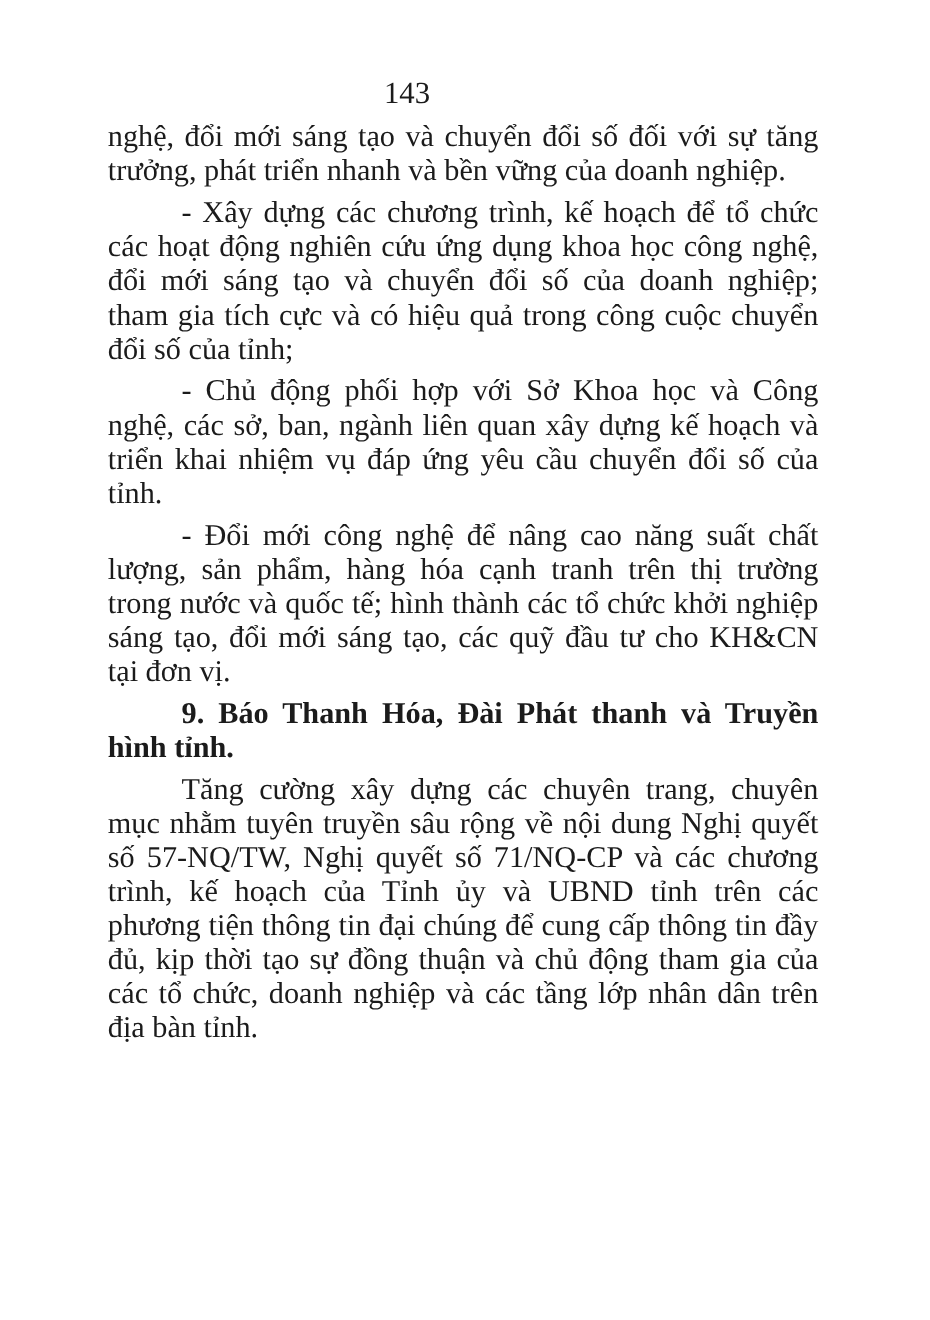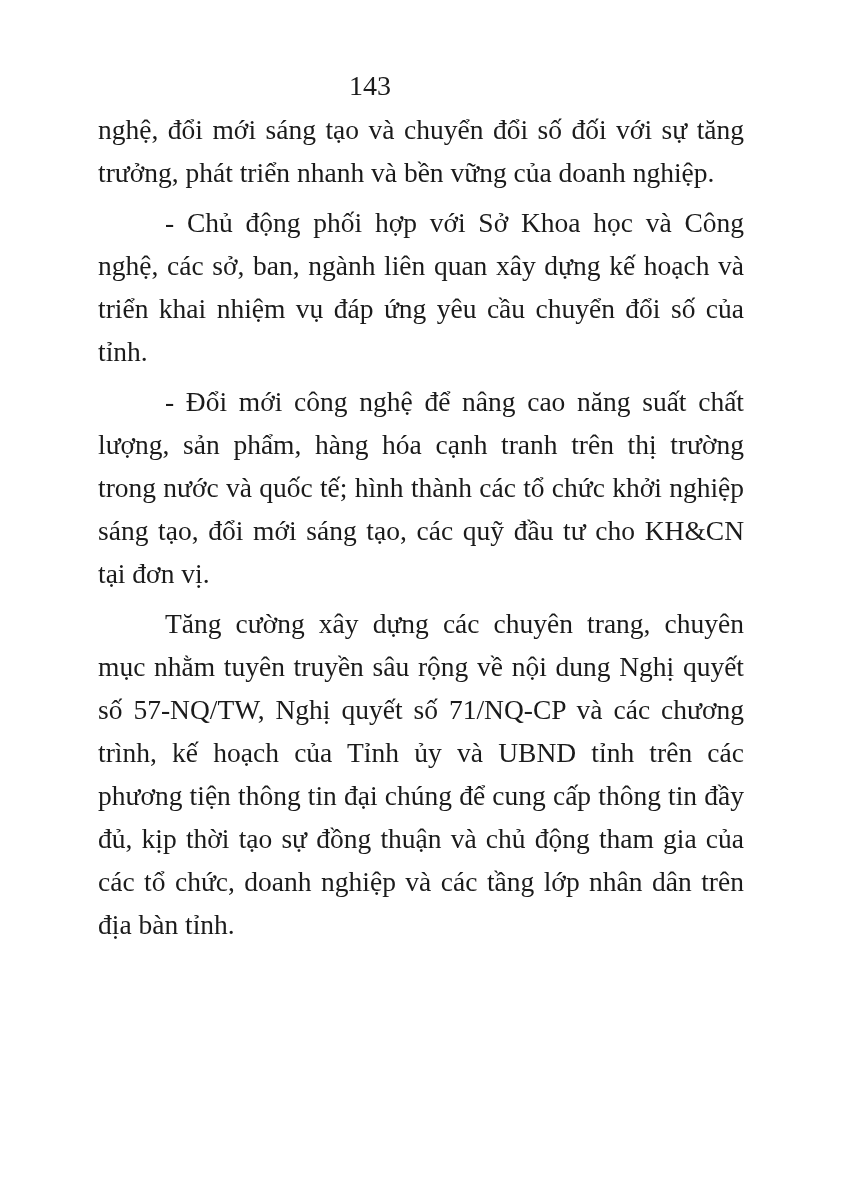--- a/index.html
+++ b/index.html
@@ -28,21 +28,21 @@
     text-align: center;
     font-size: 28px;
     line-height: 32px;
   }
   .body-text {
     position: absolute;
     top: 108px;
     left: 98px;
     width: 646px;
     font-size: 27.5px;
-    line-height: 43px;
+    line-height: 31px;
     text-align: justify;
   }
   .body-text p {
     margin: 0 0 7px 0;
     text-indent: 67px;
   }
   .body-text p.no-indent {
     text-indent: 0;
   }
   .body-text p.heading {
@@ -53,22 +53,24 @@
 <body>
 
 <div class="page">
 
   <div class="page-number">143</div>
 
   <div class="body-text">
 
     <p class="no-indent">nghệ, đổi mới sáng tạo và chuyển đổi số đối với sự tăng trưởng, phát triển nhanh và bền vững của doanh nghiệp.</p>
 
+    <p>- Xây dựng các chương trình, kế hoạch để tổ chức các hoạt động nghiên cứu ứng dụng khoa học công nghệ, đổi mới sáng tạo và chuyển đổi số của doanh nghiệp; tham gia tích cực và có hiệu quả trong công cuộc chuyển đổi số của tỉnh;</p>
 
     <p>- Chủ động phối hợp với Sở Khoa học và Công nghệ, các sở, ban, ngành liên quan xây dựng kế hoạch và triển khai nhiệm vụ đáp ứng yêu cầu chuyển đổi số của tỉnh.</p>
 
     <p>- Đổi mới công nghệ để nâng cao năng suất chất lượng, sản phẩm, hàng hóa cạnh tranh trên thị trường trong nước và quốc tế; hình thành các tổ chức khởi nghiệp sáng tạo, đổi mới sáng tạo, các quỹ đầu tư cho KH&amp;CN tại đơn vị.</p>
 
+    <p class="heading">9. Báo Thanh Hóa, Đài Phát thanh và Truyền hình tỉnh.</p>
 
     <p>Tăng cường xây dựng các chuyên trang, chuyên mục nhằm tuyên truyền sâu rộng về nội dung Nghị quyết số 57-NQ/TW, Nghị quyết số 71/NQ-CP và các chương trình, kế hoạch của Tỉnh ủy và UBND tỉnh trên các phương tiện thông tin đại chúng để cung cấp thông tin đầy đủ, kịp thời tạo sự đồng thuận và chủ động tham gia của các tổ chức, doanh nghiệp và các tầng lớp nhân dân trên địa bàn tỉnh.</p>
 
   </div>
 </div>
 
 </body></html>

